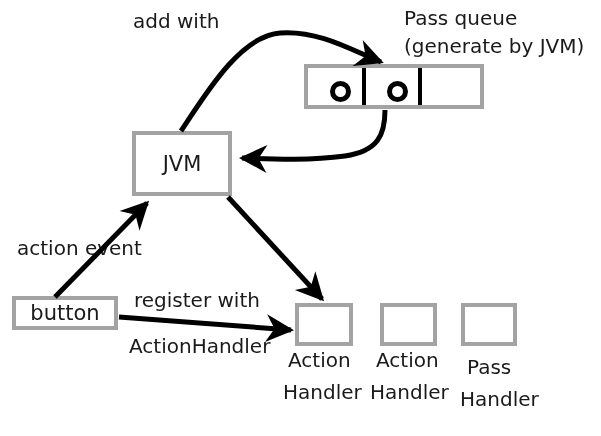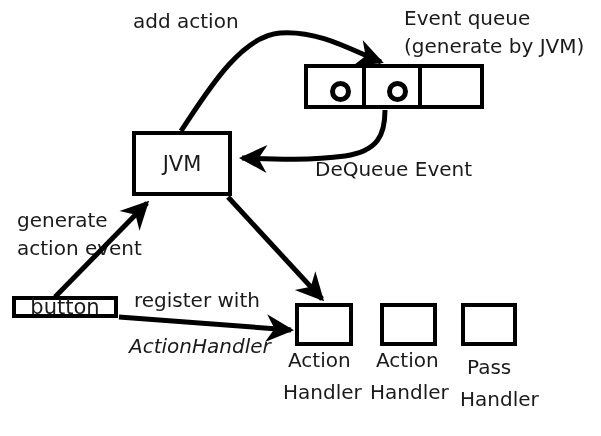--- a/index.html
+++ b/index.html
@@ -18,21 +18,21 @@
   .label {
     position: absolute;
     color: #1a1a1a;
     font-size: 20px;
     line-height: 25px;
     white-space: pre;
     font-family: "DejaVu Sans", sans-serif;
   }
   .box {
     position: absolute;
-    border: 4px solid #000000;
+    border: 4px solid #a3a3a3;
     background: #ffffff;
     box-sizing: border-box;
   }
   .box-text {
     position: absolute;
     left: 0;
     right: 0;
     top: 50%;
     transform: translateY(-50%);
     text-align: center;
@@ -65,39 +65,37 @@
     border: 5px solid #000000;
     border-radius: 50%;
     box-sizing: content-box;
   }
 </style>
 </head>
 <body>
 
 <div id="canvas">
 
-  <div class="label" style="left:133px; top:9px;">add action</div>
+  <div class="label" style="left:133px; top:9px;">add with</div>
 
-  <div class="label" style="left:404px; top:6px;">Event queue</div>
+  <div class="label" style="left:404px; top:6px;">Pass queue</div>
   <div class="label" style="left:404px; top:34px;">(generate by JVM)</div>
 
-  <div class="label" style="left:315px; top:157px;">DeQueue Event</div>
 
-  <div class="label" style="left:17px; top:208px;">generate</div>
   <div class="label" style="left:17px; top:236px;">action event</div>
 
 
   <div class="label" style="left:134px; top:288px;">register with</div>
-  <div class="label" style="left:129px; top:334px;font-style:italic;">ActionHandler</div>
+  <div class="label" style="left:129px; top:334px;">ActionHandler</div>
 
   <div class="box" style="left:132px; top:131px; width:100px; height:65px;">
     <div class="box-text">JVM</div>
   </div>
 
-  <div class="box" style="left:12px; top:296px; width:106px; height:22px;">
+  <div class="box" style="left:12px; top:296px; width:106px; height:34px;">
     <div class="box-text">button</div>
   </div>
 
   <div class="box" style="left:304px; top:64px; width:180px; height:45px;">
     <div class="qcell" style="left:0; width:58px; border-right:4px solid #000000;">
       <div class="qring"></div>
     </div>
     <div class="qcell" style="left:58px; width:56px; border-right:4px solid #000000;">
       <div class="qring"></div>
     </div>

